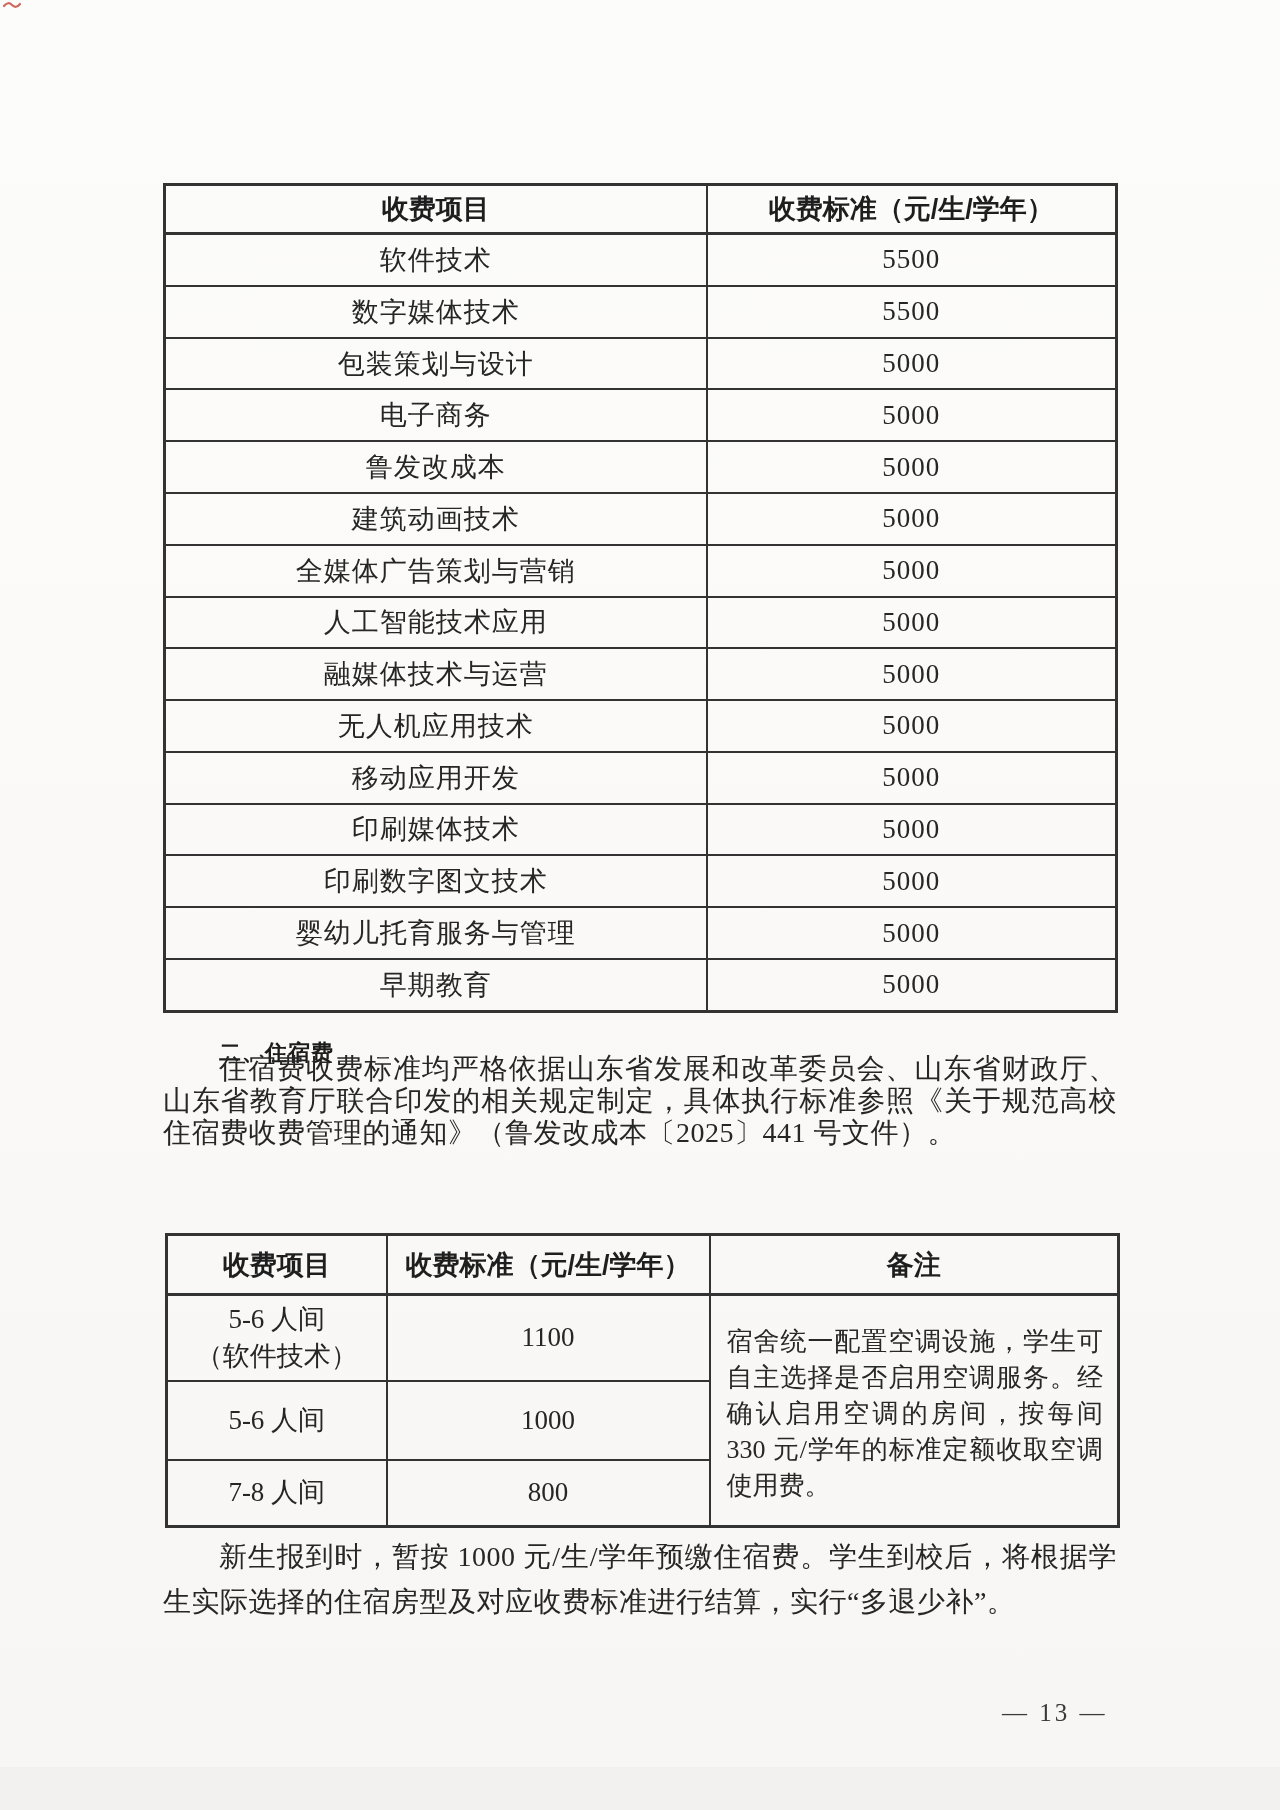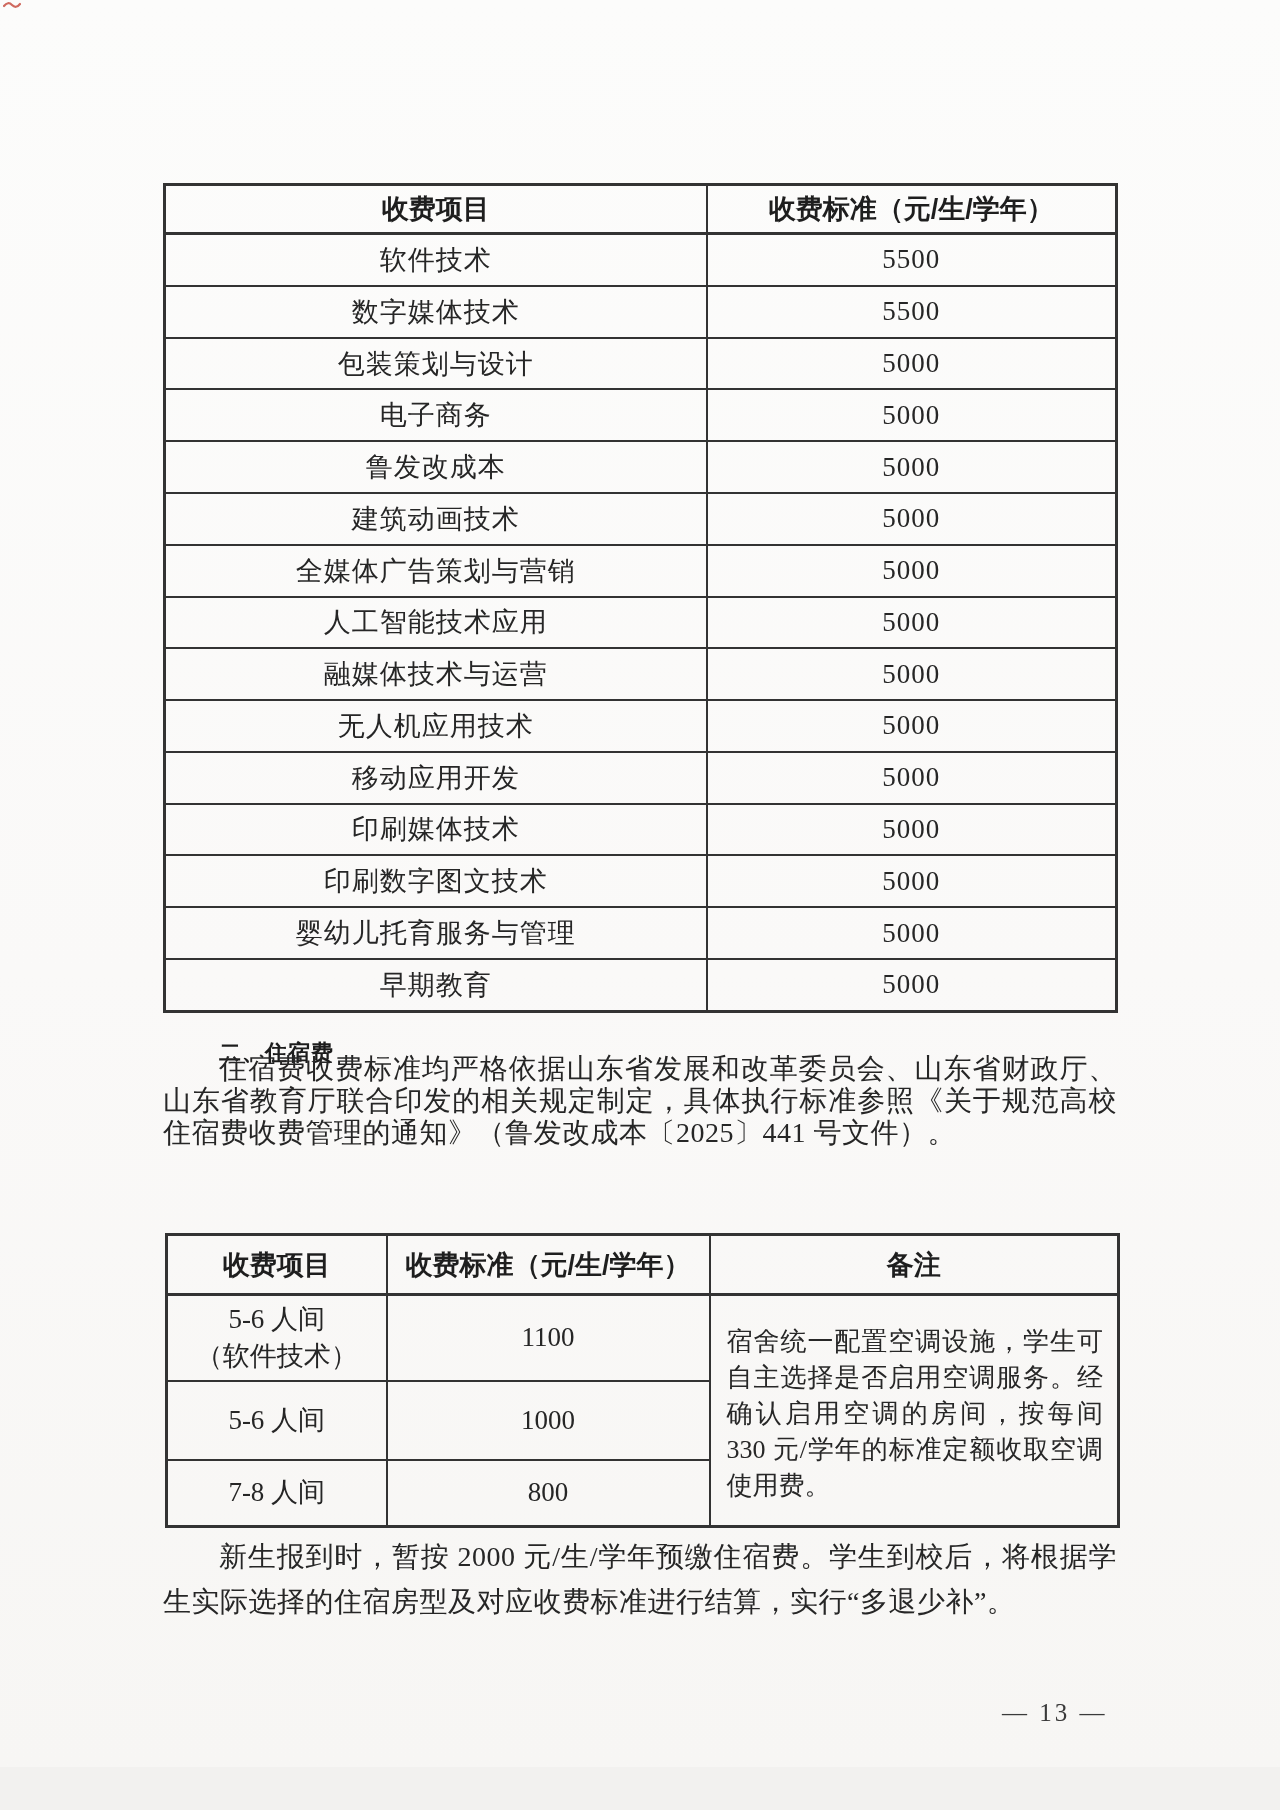--- a/index.html
+++ b/index.html
@@ -185,17 +185,17 @@
         <td class="item-cell">5-6 人间</td>
         <td>1000</td>
       </tr>
       <tr class="r3">
         <td class="item-cell">7-8 人间</td>
         <td>800</td>
       </tr>
     </tbody>
   </table>
 
-  <div class="para closing-para">新生报到时，暂按 2000 元/生/学年预缴住宿费。学生到校后，将根据学生实际选择的住宿房型及对应收费标准进行结算，实行“多退少补”。</div>
+  <div class="para closing-para">新生报到时，暂按 1000 元/生/学年预缴住宿费。学生到校后，将根据学生实际选择的住宿房型及对应收费标准进行结算，实行“多退少补”。</div>
 
   <div class="page-number">— 13 —</div>
 
 </div>
 
 </body></html>

